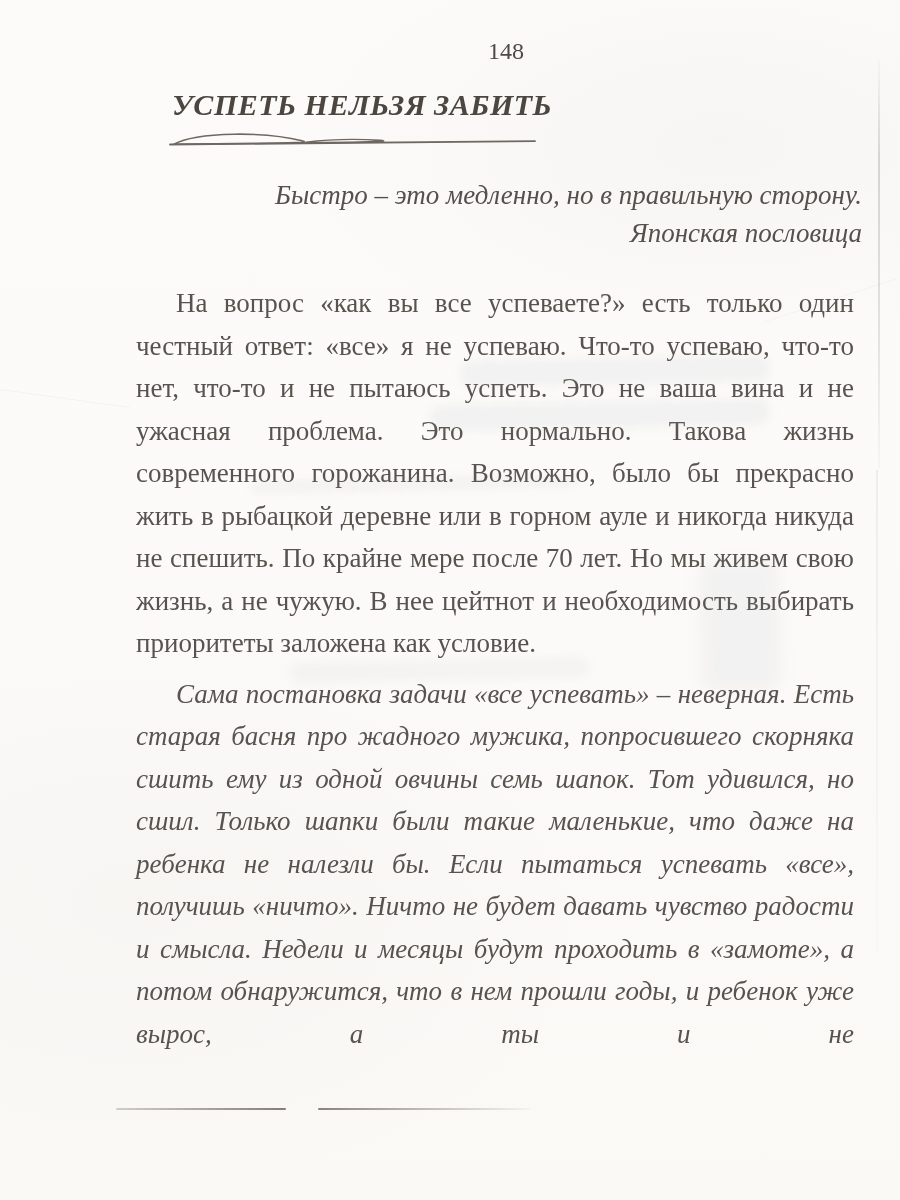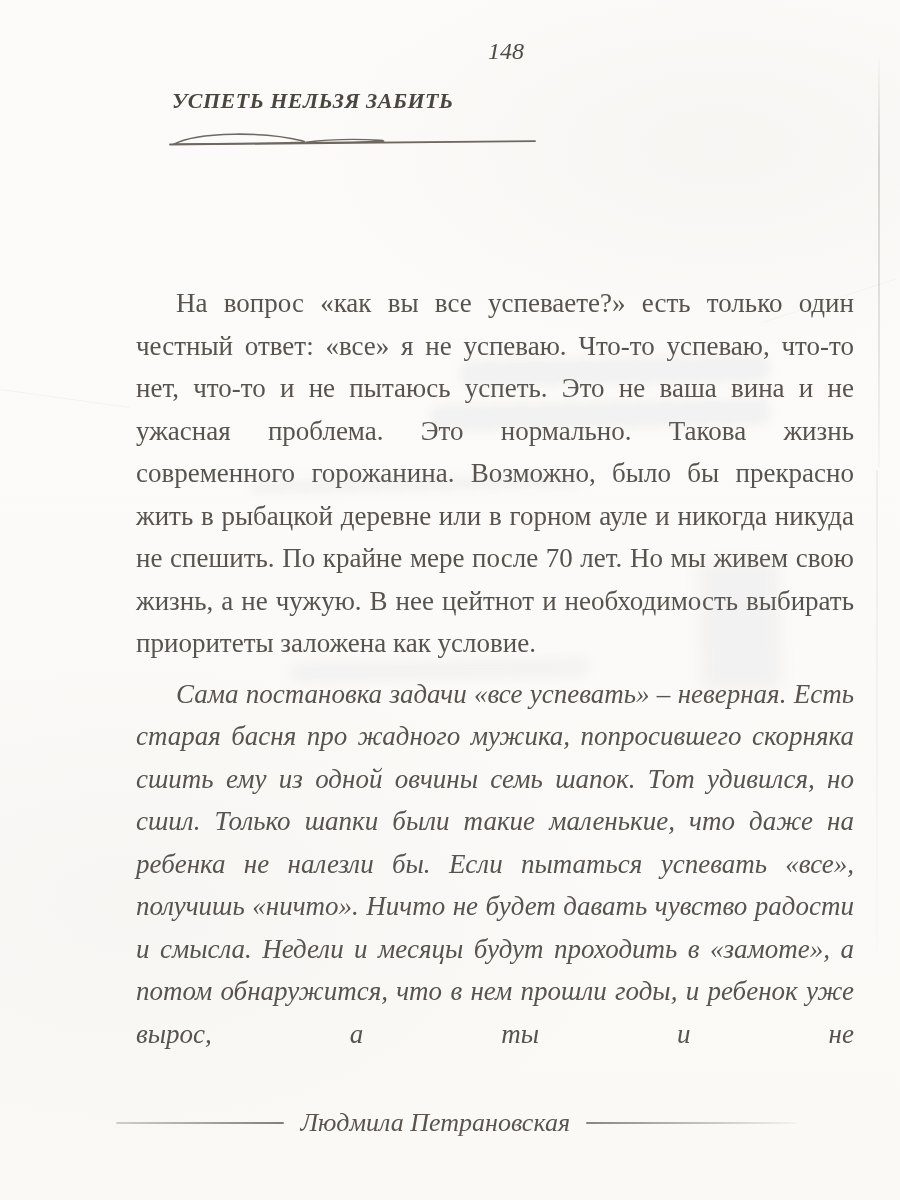--- a/index.html
+++ b/index.html
@@ -16,29 +16,28 @@
       radial-gradient(ellipse 600px 300px at 80% 12%, rgba(210,205,198,0.12), rgba(0,0,0,0) 70%),
       radial-gradient(ellipse 700px 400px at 15% 75%, rgba(215,210,203,0.10), rgba(0,0,0,0) 70%),
       linear-gradient(180deg, #fcfbf9 0%, #fbfaf8 55%, #faf9f6 100%);
     overflow: hidden;
   }
 
   
   .pagenum {
     position: absolute; left: 128px; top: 38px; width: 756px;
     text-align: center;
-    font-style: italic;
     font-size: 24px;
     color: #4e4944;
   }
 
   
   .title {
     position: absolute; left: 172px; top: 88px; margin: 0;
-    font-size: 22px;
+    font-size: 30px;
     font-style: italic;
     font-weight: bold;
     letter-spacing: 0.5px;
     color: #4c4640;
   }
 
   
   .flourish {
     position: absolute; left: 166px; top: 128px;
     width: 372px; height: 22px;
@@ -131,30 +130,31 @@
 
   <h1 class="title">УСПЕТЬ НЕЛЬЗЯ ЗАБИТЬ</h1>
 
   <svg class="flourish" viewBox="0 0 372 22" aria-hidden="true">
     <path d="M4,16.5 C 60,16.8 200,14.5 369,13.2" fill="none" stroke="#6e6862" stroke-width="1.8" stroke-linecap="round"></path>
     <path d="M8,16.2 C 18,10.5 40,6.8 68,6.2 C 96,5.8 118,8.2 136,12.8 C 138,13.3 139,13.8 138,14.2 C 100,15.4 48,16.2 8,16.2 Z" fill="none" stroke="#6e6862" stroke-width="1.6"></path>
     <path d="M140,14.2 C 162,11.4 190,10.8 214,12.2 C 218,12.5 219,13 216,13.3 C 192,14.3 164,14.6 140,14.4 Z" fill="none" stroke="#6e6862" stroke-width="1.4"></path>
   </svg>
 
   <div class="epigraph">
+    <div>Быстро – это медленно, но в правильную сторону.</div>
+    <div>Японская пословица</div>
   </div>
 
   <div class="bodytext">
     <p>На вопрос «как вы все успеваете?» есть только один честный ответ: «все» я не успеваю. Что-то успеваю, что-то нет, что-то и не пытаюсь успеть. Это не ваша вина и не ужасная проблема. Это нормально. Такова жизнь современного горожанина. Возможно, было бы прекрасно жить в рыбацкой деревне или в горном ауле и никогда никуда не спешить. По крайне мере после 70 лет. Но мы живем свою жизнь, а не чужую. В нее цейтнот и необходимость выбирать приоритеты заложена как условие.</p>
     <p class="continued">Сама постановка задачи «все успевать» – неверная. Есть старая басня про жадного мужика, попросившего скорняка сшить ему из одной овчины семь шапок. Тот удивился, но сшил. Только шапки были такие маленькие, что даже на ребенка не налезли бы. Если пытаться успевать «все», получишь «ничто». Ничто не будет давать чувство радости и смысла. Недели и месяцы будут проходить в «замоте», а потом обнаружится, что в нем прошли годы, и ребенок уже вырос, а ты и не</p>
   </div>
 
   <div class="footer">
     <span class="rule left"></span>
-    <span>Людмила Петрановская</span>
     <span class="rule right"></span>
   </div>
 
   <div class="page-edge"></div>
   <div class="page-edge-lower"></div>
   <div class="ghost g1"></div>
   <div class="ghost g2"></div>
   <div class="ghost g3"></div>
   <div class="ghost g4"></div>
   <div class="ghost g5"></div>

